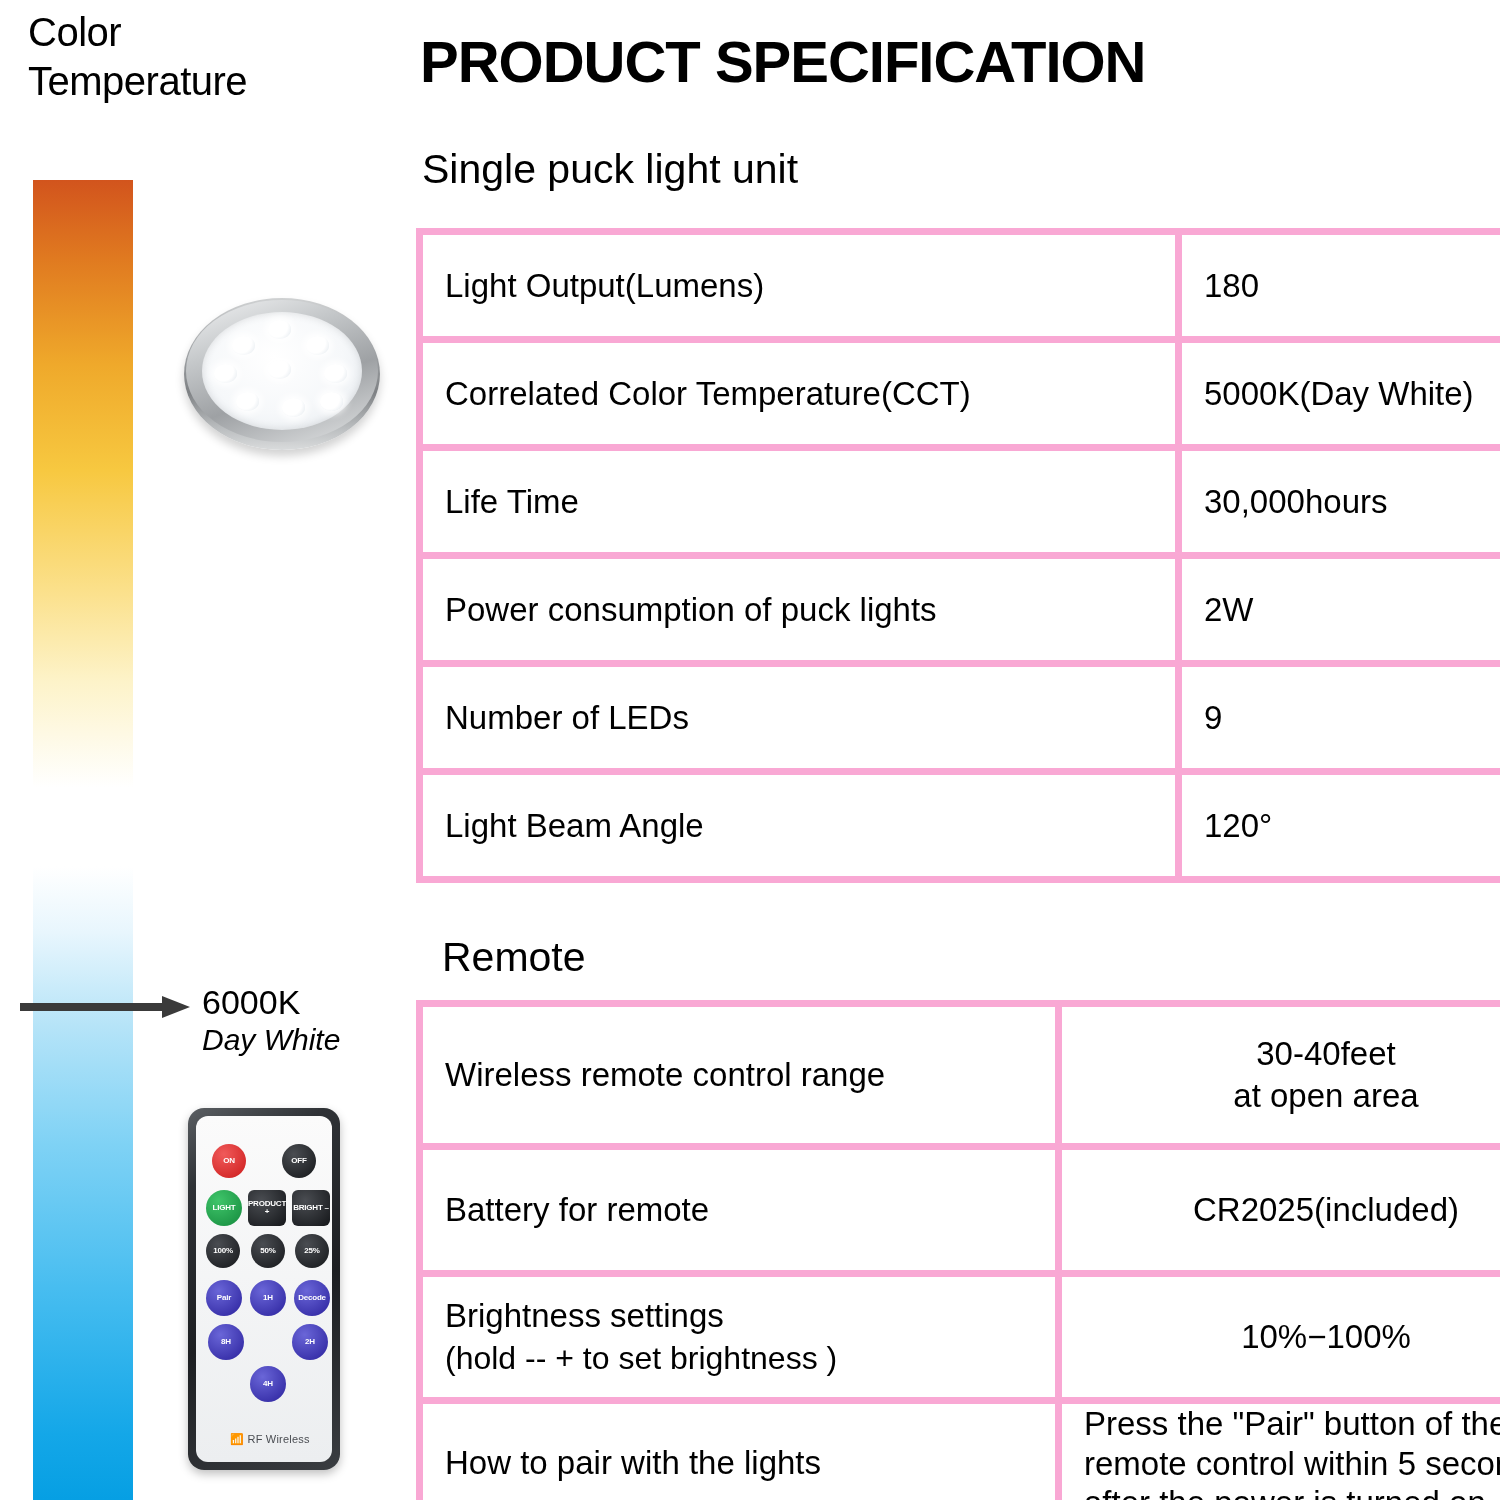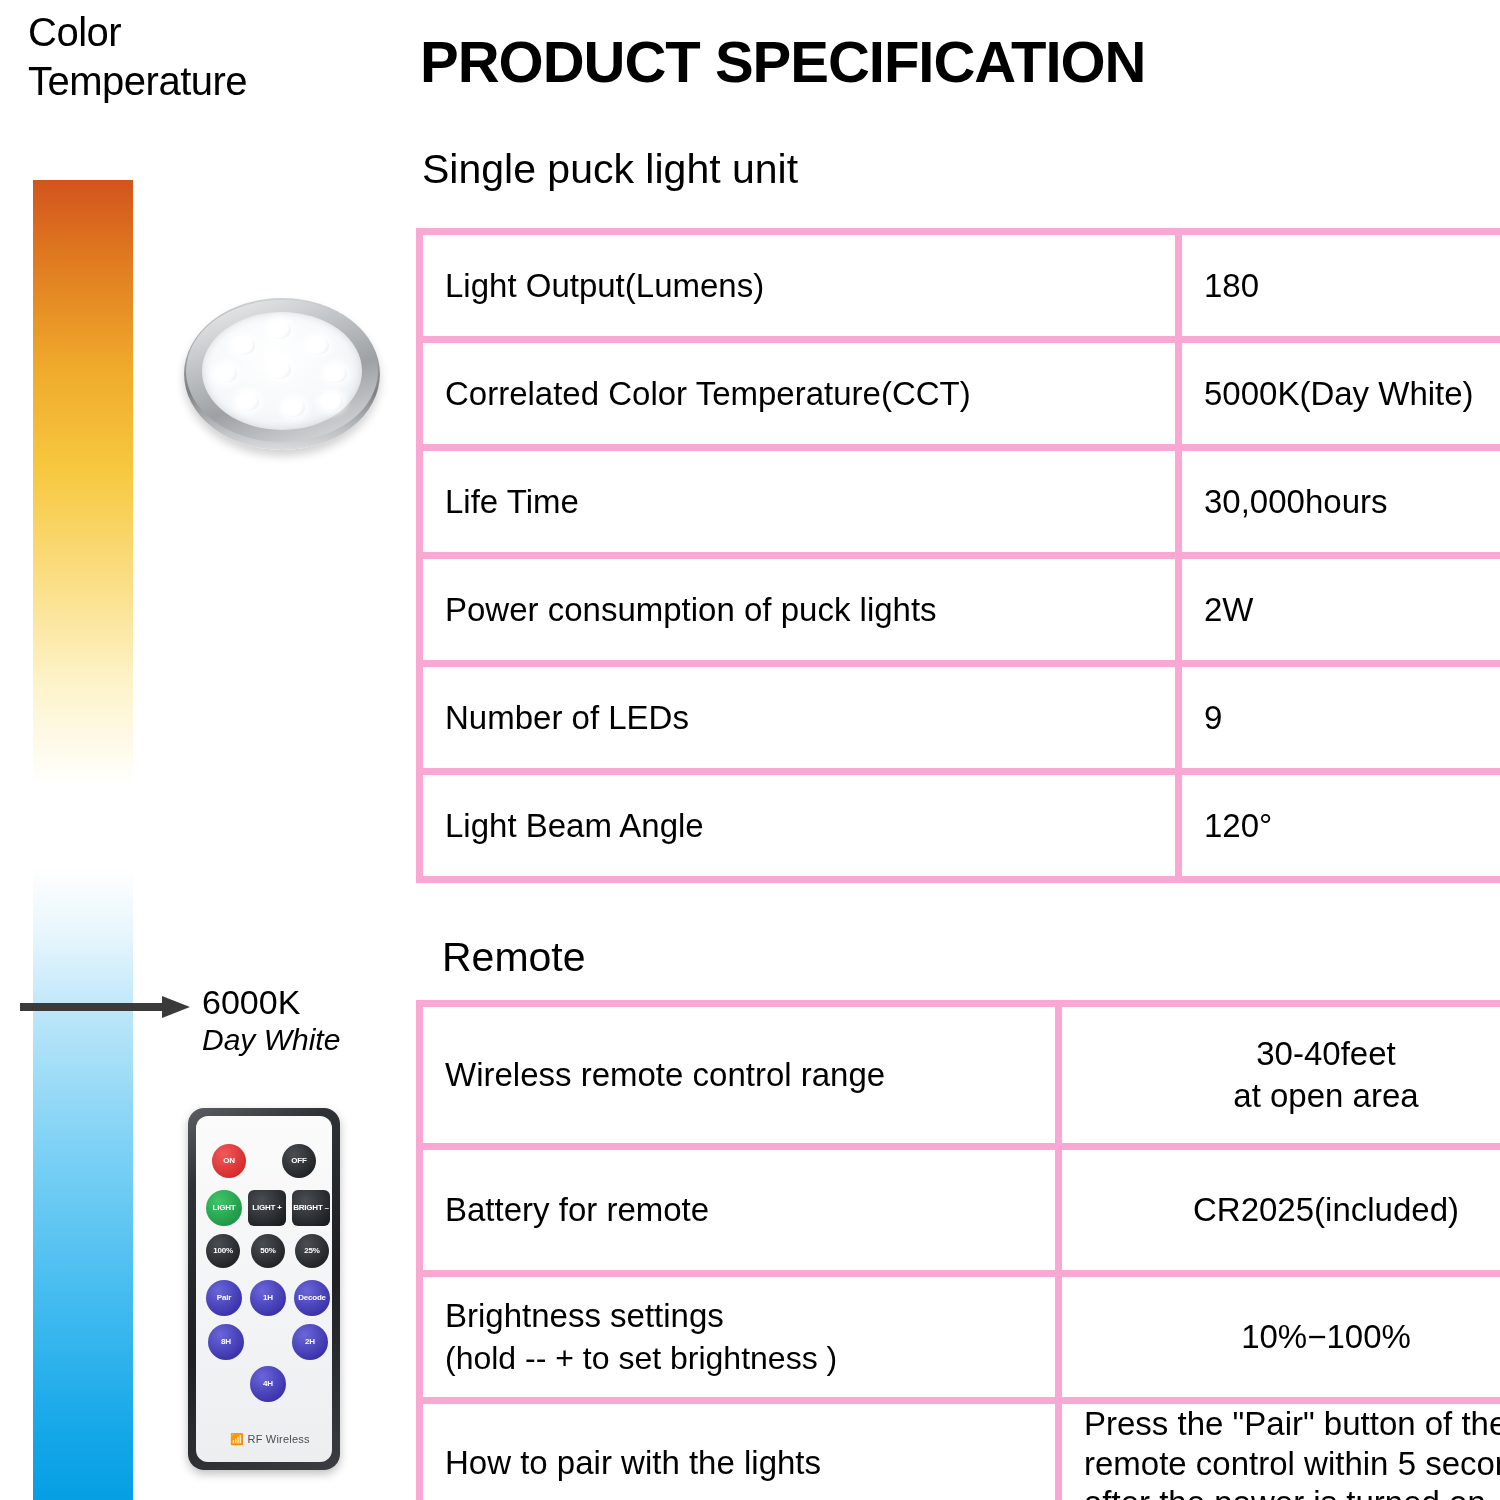--- a/index.html
+++ b/index.html
@@ -283,21 +283,21 @@
       </div>
     </div>
   </div>
 
   <div id="remote">
     <div class="inner">
       <div class="btn round b-red" style="left:16px;  top:28px;  width:34px; height:34px;">ON</div>
       <div class="btn round b-black" style="left:86px;  top:28px;  width:34px; height:34px;">OFF</div>
 
       <div class="btn round b-green" style="left:10px;  top:74px;  width:36px; height:36px;">LIGHT</div>
-      <div class="btn rect b-black" style="left:52px;  top:74px;  width:38px; height:36px;">LIGHT +</div>
+      <div class="btn rect b-black" style="left:52px;  top:74px;  width:38px; height:36px;">PRODUCT +</div>
       <div class="btn rect b-black" style="left:96px;  top:74px;  width:38px; height:36px;">BRIGHT –</div>
 
       <div class="btn round b-black" style="left:10px;  top:118px; width:34px; height:34px;">100%</div>
       <div class="btn round b-black" style="left:55px;  top:118px; width:34px; height:34px;">50%</div>
       <div class="btn round b-black" style="left:99px;  top:118px; width:34px; height:34px;">25%</div>
 
       <div class="btn round b-blue" style="left:10px;  top:164px; width:36px; height:36px;">Pair</div>
       <div class="btn round b-blue" style="left:54px;  top:164px; width:36px; height:36px;">1H</div>
       <div class="btn round b-blue" style="left:98px;  top:164px; width:36px; height:36px;">Decode</div>
 

